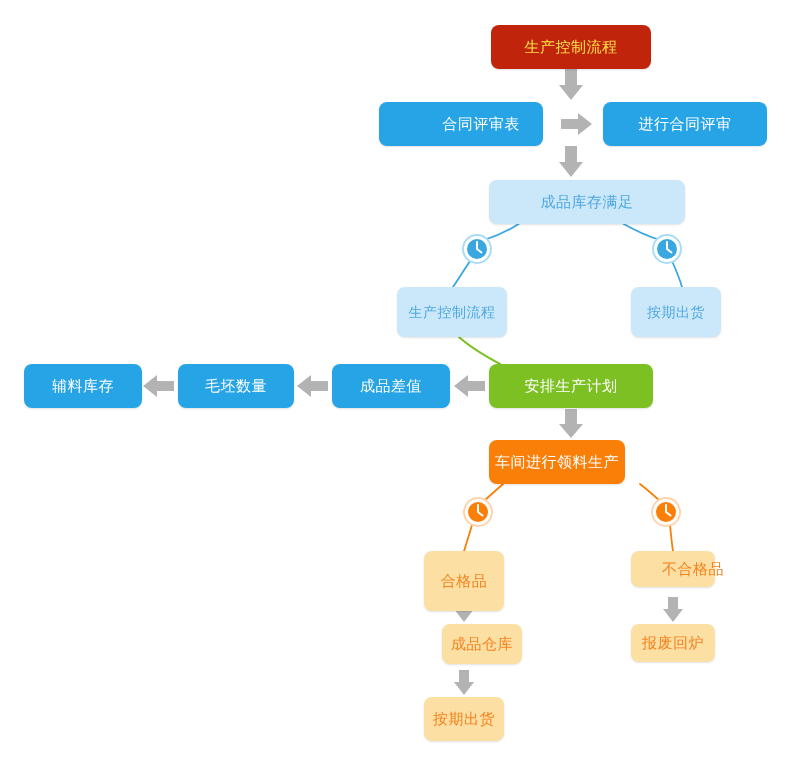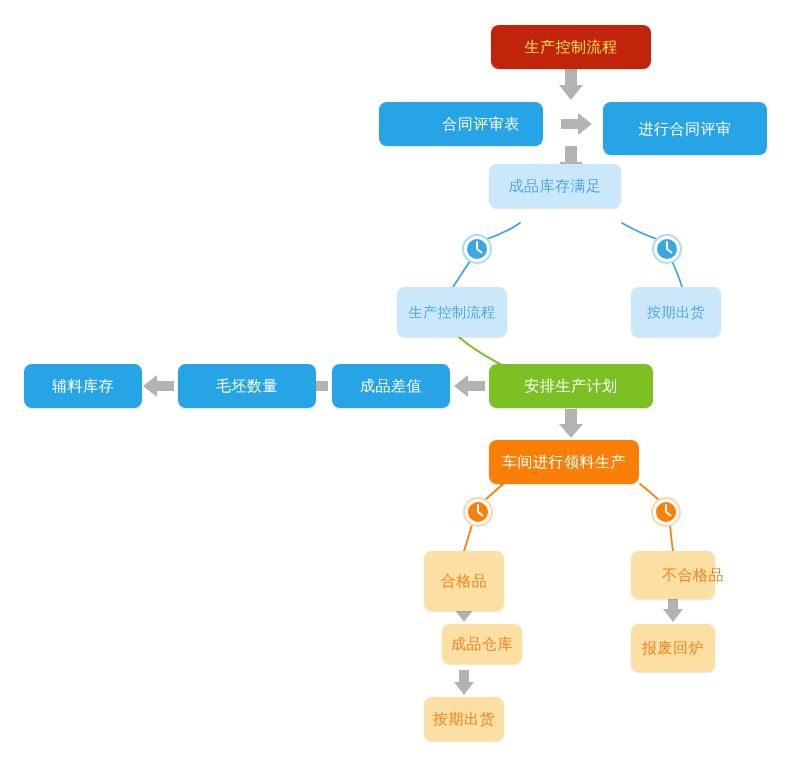--- a/index.html
+++ b/index.html
@@ -123,57 +123,57 @@
     </g>
   </svg>
 
   <div id="nodes-layer">
       <div class="node n-red" style="left: 491px; top: 25px; width: 160px; height: 44px; font-size: 15px;">
         <span>生产控制流程</span>
       </div>
       <div class="node n-blue" style="left: 379px; top: 102px; width: 164px; height: 44px; font-size: 15px; padding-left: 40px;">
         <span>合同评审表</span>
       </div>
-      <div class="node n-blue" style="left: 603px; top: 102px; width: 164px; height: 53px; font-size: 15px;">
+      <div class="node n-blue" style="left: 603px; top: 102px; width: 164px; height: 44px; font-size: 15px;">
         <span>进行合同评审</span>
       </div>
-      <div class="node n-ltblue" style="left: 489px; top: 164px; width: 132px; height: 44px; font-size: 15px;">
+      <div class="node n-ltblue" style="left: 489px; top: 180px; width: 196px; height: 44px; font-size: 15px;">
         <span>成品库存满足</span>
       </div>
       <div class="node n-ltblue" style="left: 397px; top: 287px; width: 110px; height: 50px; font-size: 14px;">
         <span>生产控制流程</span>
       </div>
       <div class="node n-ltblue" style="left: 631px; top: 287px; width: 90px; height: 50px; font-size: 14px;">
         <span>按期出货</span>
       </div>
       <div class="node n-green" style="left: 489px; top: 364px; width: 164px; height: 44px; font-size: 15px;">
         <span>安排生产计划</span>
       </div>
       <div class="node n-blue" style="left: 332px; top: 364px; width: 118px; height: 44px; font-size: 15px;">
         <span>成品差值</span>
       </div>
-      <div class="node n-blue" style="left: 178px; top: 364px; width: 138px; height: 44px; font-size: 15px;">
+      <div class="node n-blue" style="left: 178px; top: 364px; width: 116px; height: 44px; font-size: 15px;">
         <span>毛坯数量</span>
       </div>
       <div class="node n-blue" style="left: 24px; top: 364px; width: 118px; height: 44px; font-size: 15px;">
         <span>辅料库存</span>
       </div>
-      <div class="node n-orange" style="left: 489px; top: 440px; width: 150px; height: 44px; font-size: 15px;">
+      <div class="node n-orange" style="left: 489px; top: 440px; width: 136px; height: 44px; font-size: 15px;">
         <span>车间进行领料生产</span>
       </div>
       <div class="node n-ltorange" style="left: 424px; top: 551px; width: 80px; height: 60px; font-size: 15px;">
         <span>合格品</span>
       </div>
-      <div class="node n-ltorange" style="left: 631px; top: 551px; width: 84px; height: 48px; font-size: 15px; padding-left: 40px;">
+      <div class="node n-ltorange" style="left: 631px; top: 551px; width: 84px; height: 36px; font-size: 15px; padding-left: 40px;">
         <span>不合格品</span>
       </div>
       <div class="node n-ltorange" style="left: 424px; top: 624px; width: 80px; height: 40px; font-size: 15px; margin-left: 18px;">
         <span>成品仓库</span>
       </div>
-      <div class="node n-ltorange" style="left: 631px; top: 624px; width: 84px; height: 48px; font-size: 15px;">
+      <div class="node n-ltorange" style="left: 631px; top: 624px; width: 84px; height: 38px; font-size: 15px;">
         <span>报废回炉</span>
       </div>
       <div class="node n-ltorange" style="left: 424px; top: 697px; width: 80px; height: 44px; font-size: 15px;">
         <span>按期出货</span>
       </div>
     </div>
   <div id="dec-layer">
       <div class="dec" style="left: 462px; top: 234px; width: 30px; height: 30px;">
         <svg width="30" height="30" viewBox="0 0 30 30">
           <circle cx="15" cy="15" r="14" fill="#ffffff" stroke="#a9dcf5" stroke-width="2"></circle>

